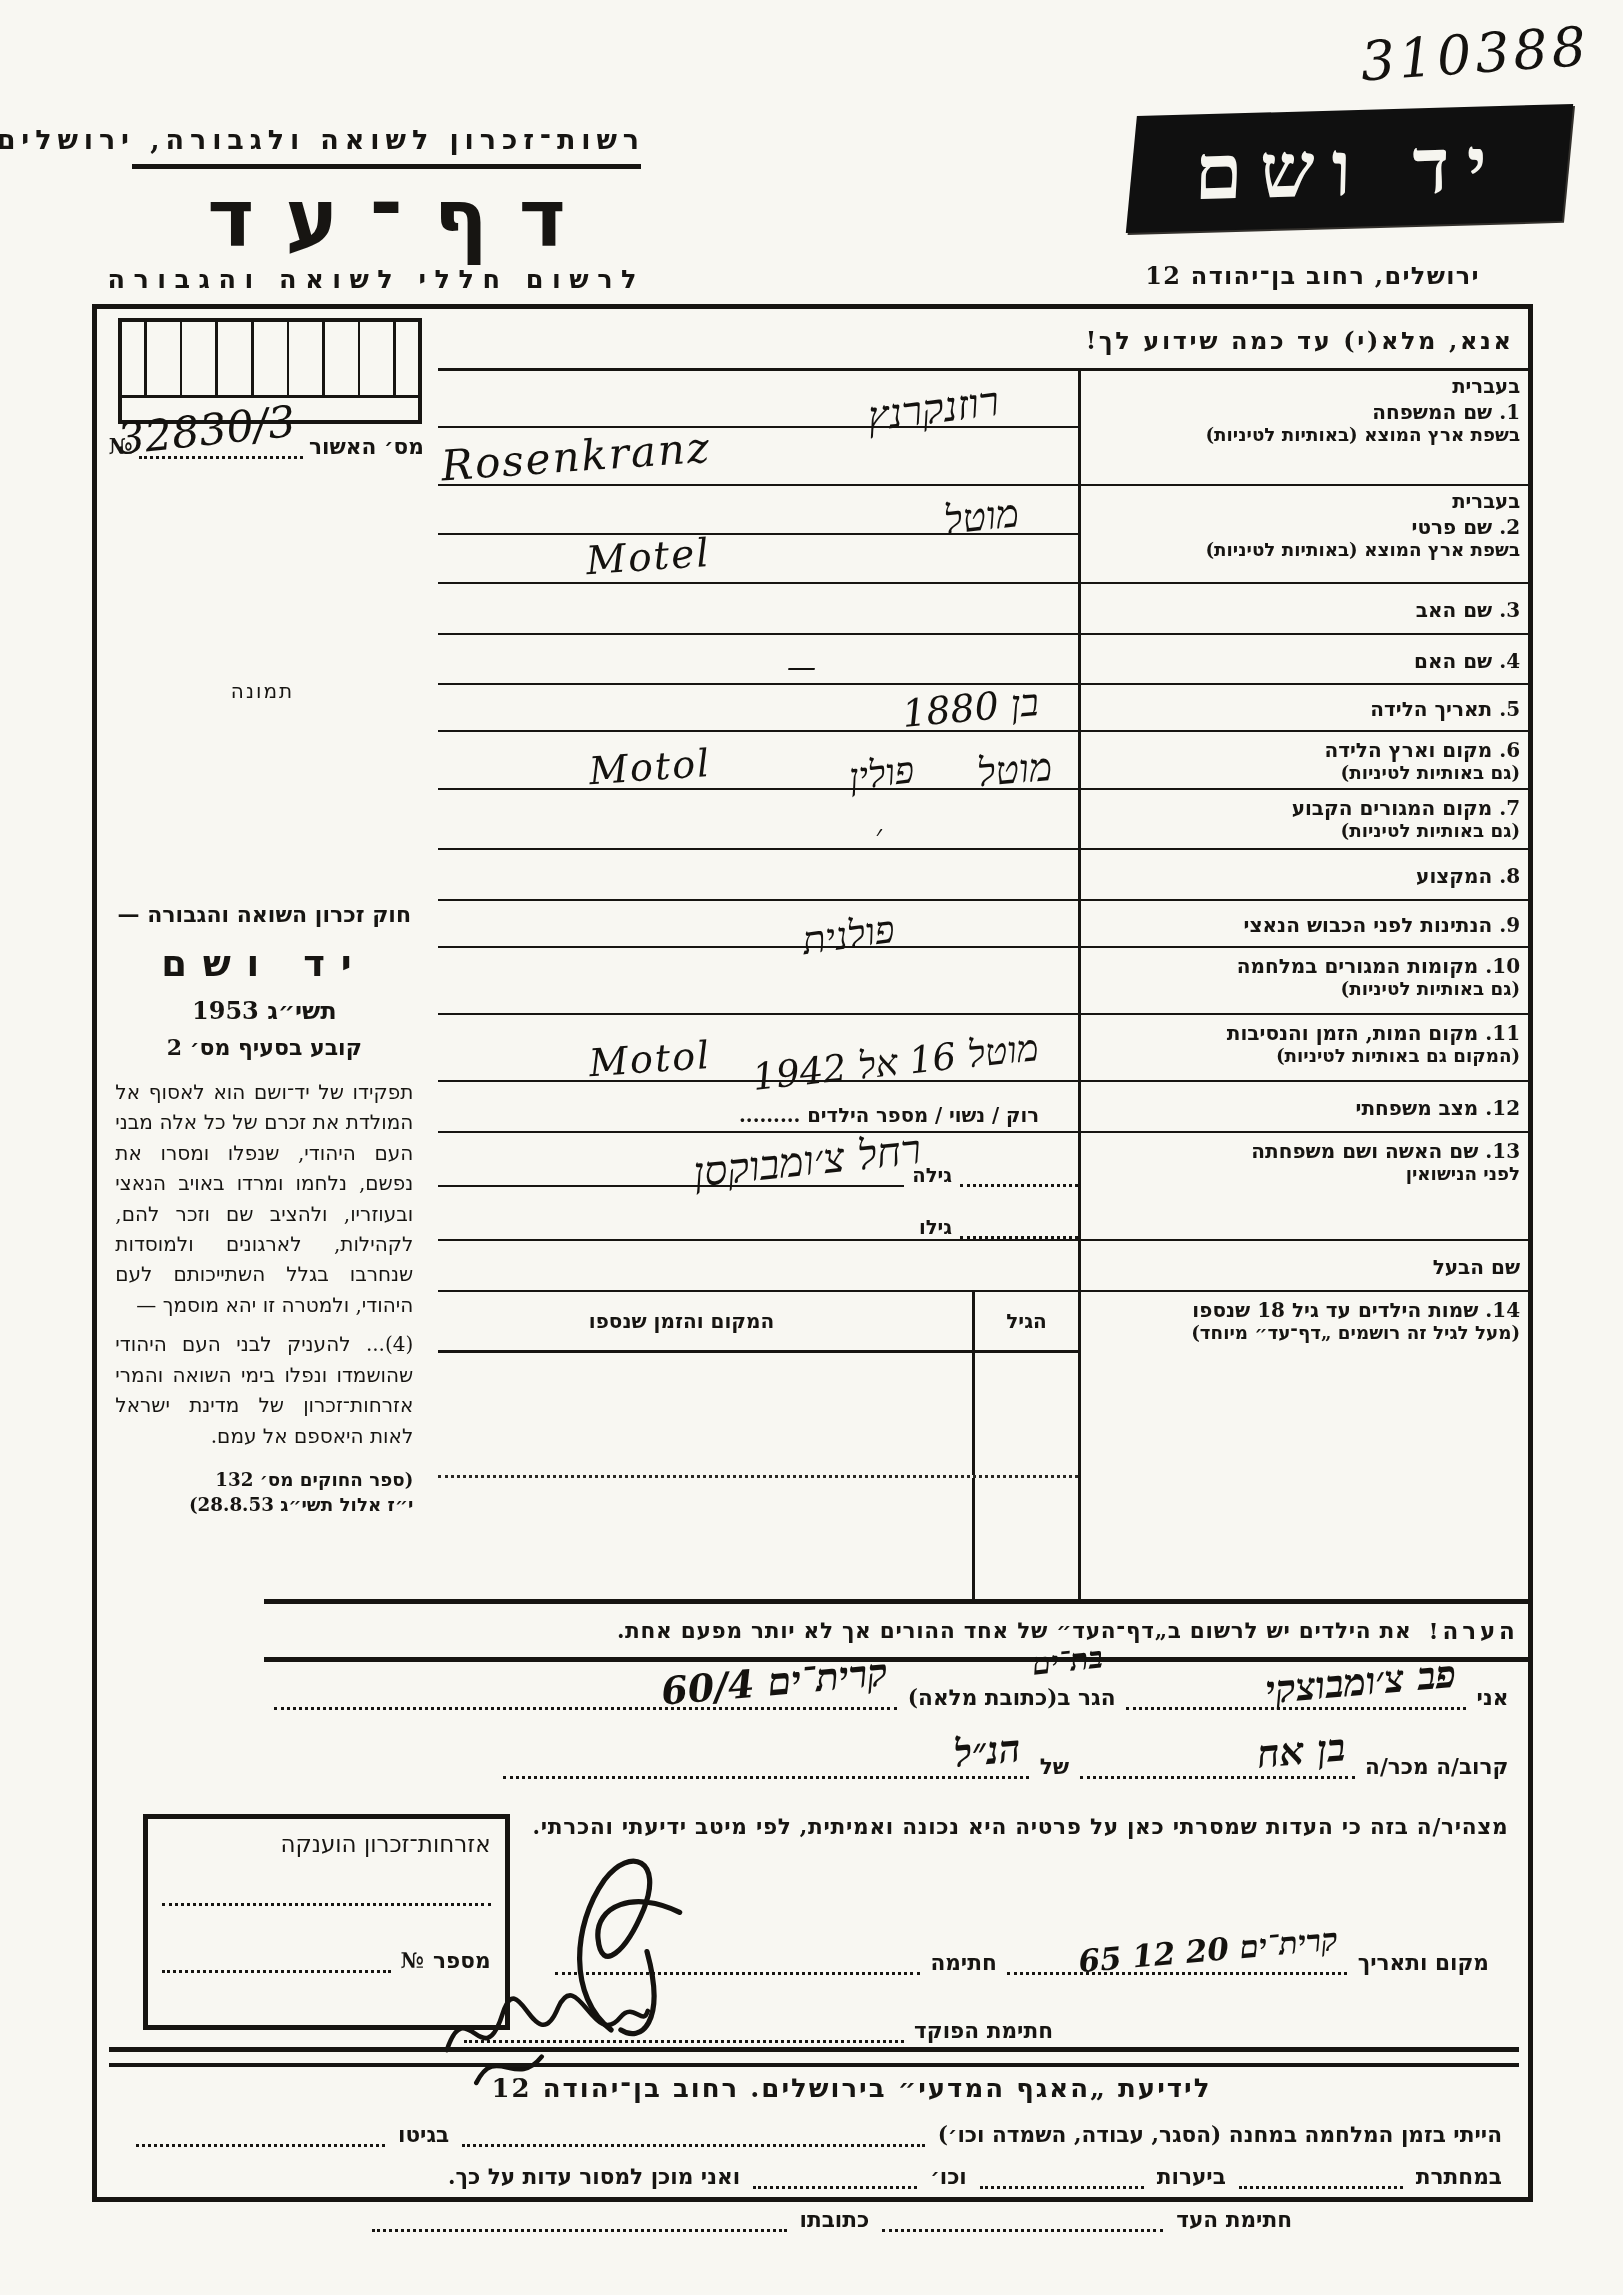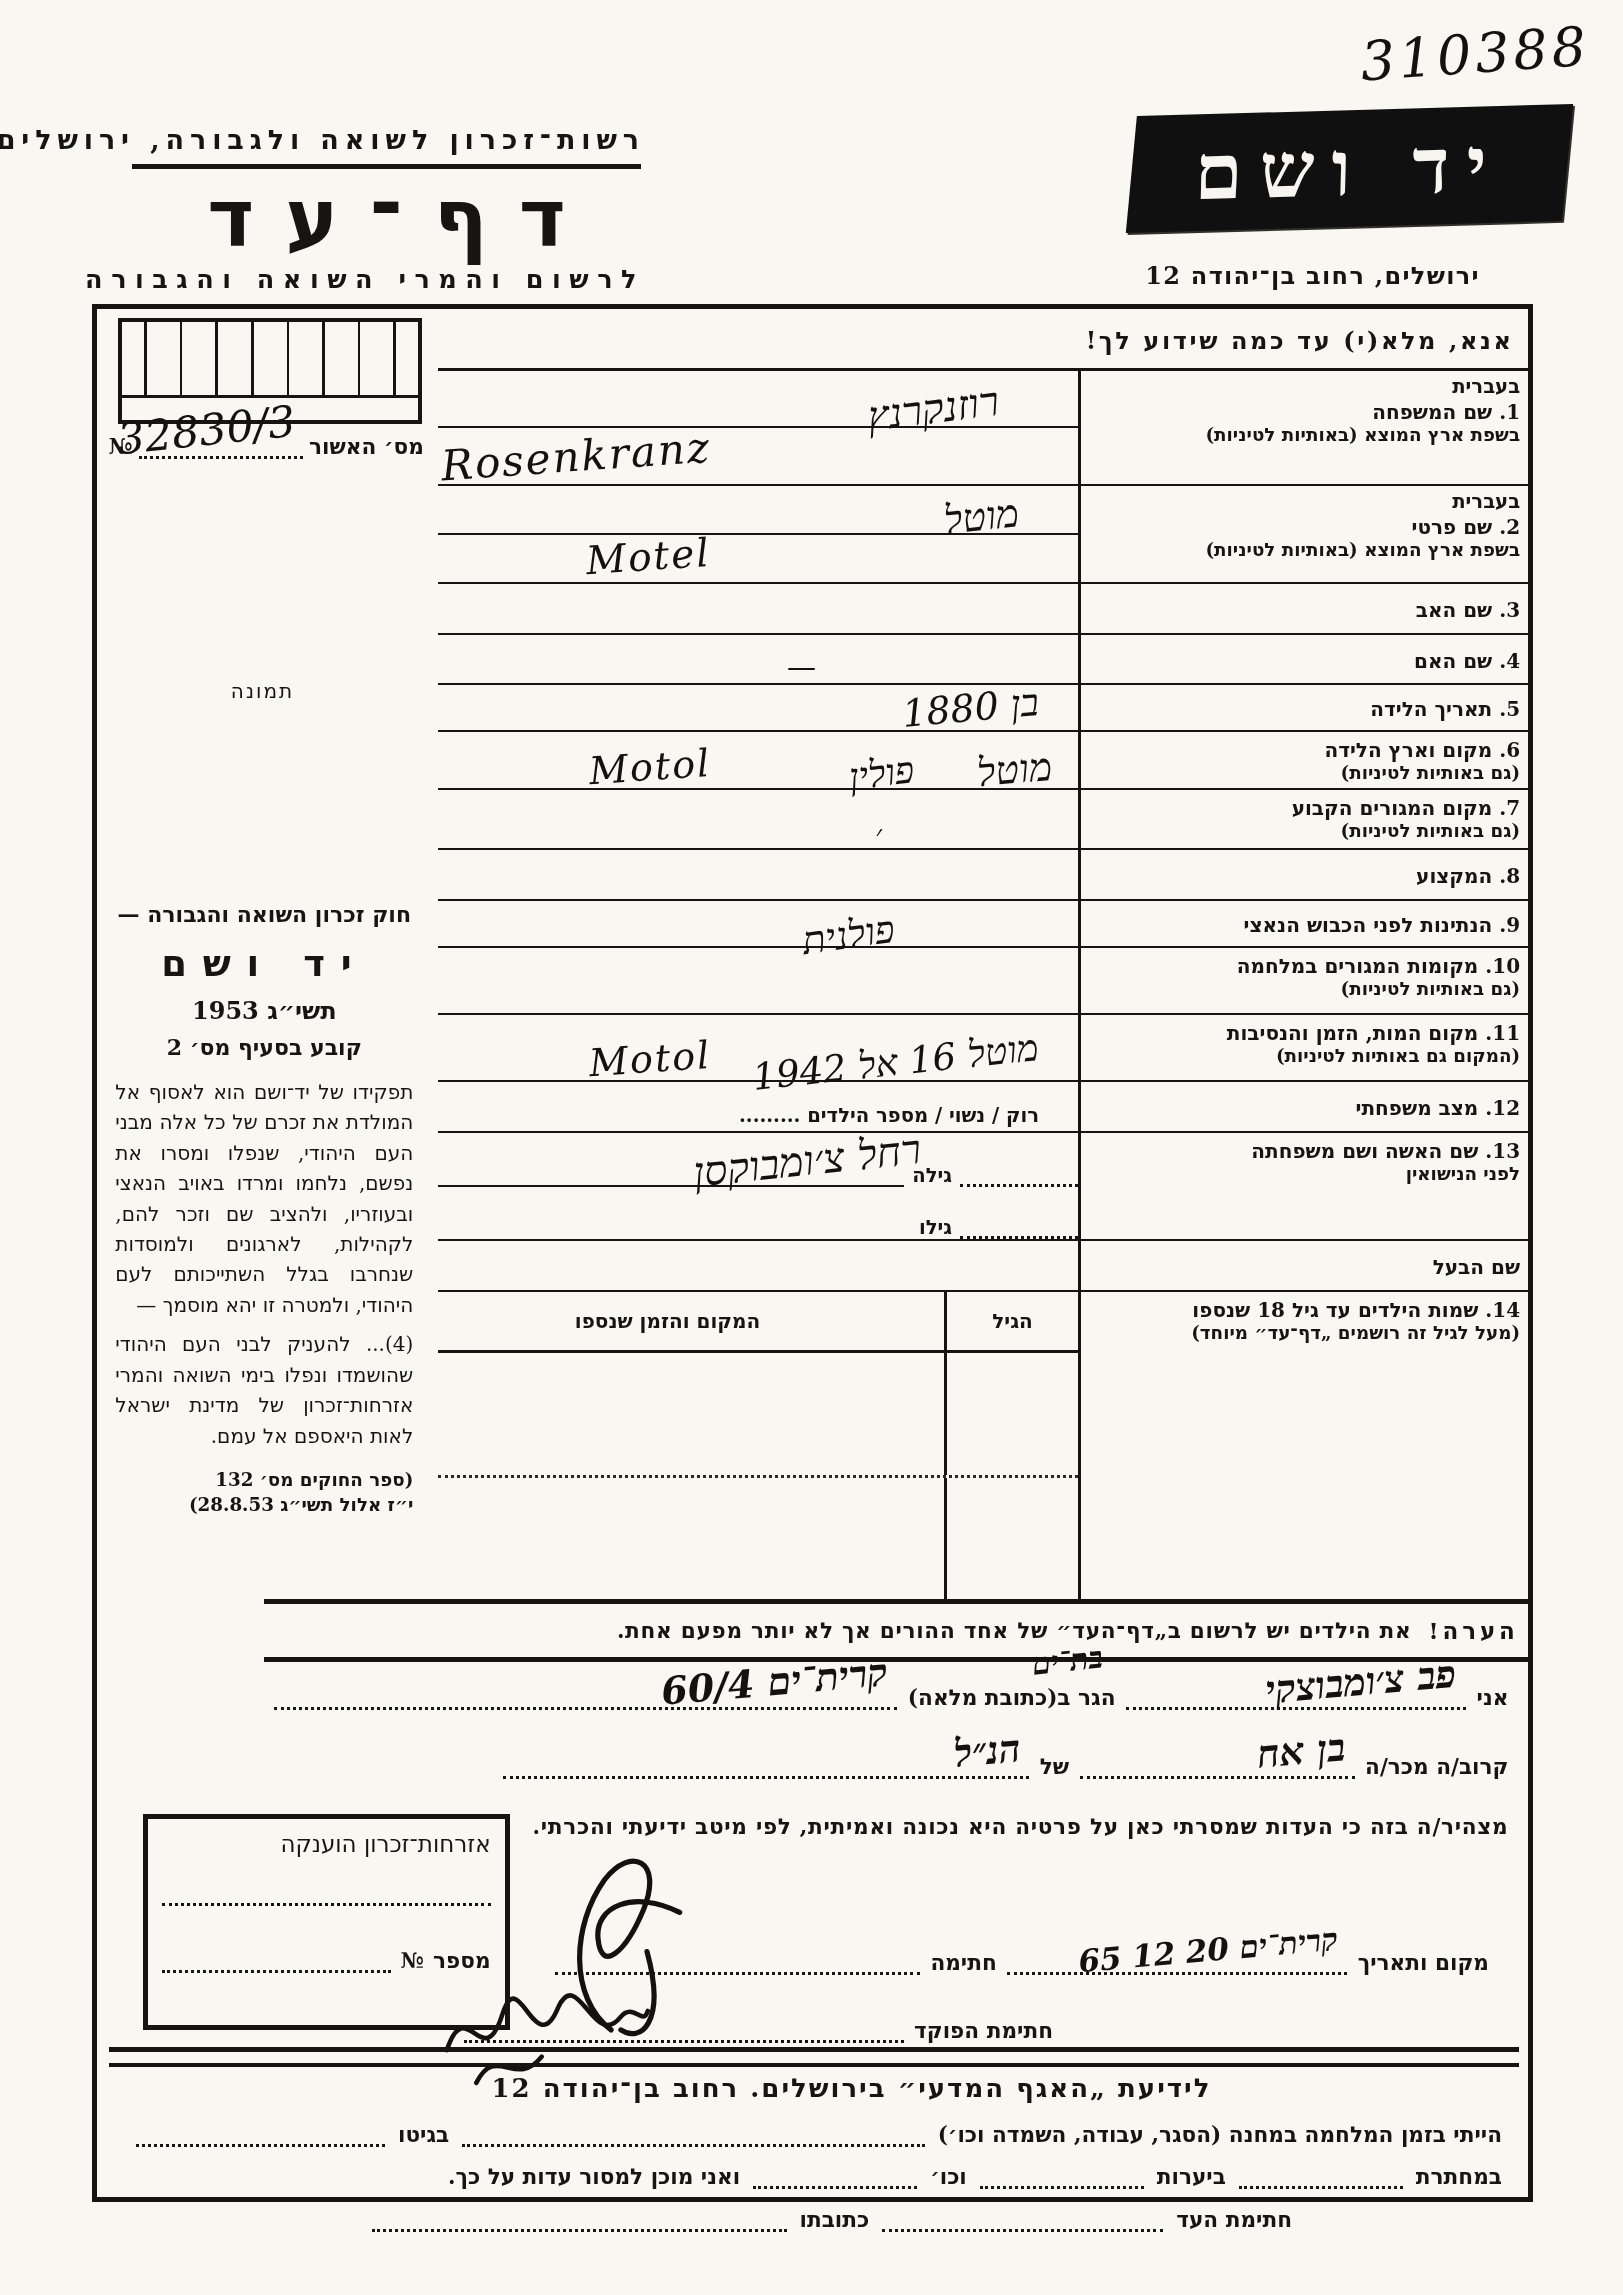--- a/index.html
+++ b/index.html
@@ -52,21 +52,21 @@
   .lblc .sub{font-size:18.3px;font-weight:bold;}
   .lblc.center{display:flex;flex-direction:column;justify-content:center;}
   .writec{flex:1;position:relative;}
   .midline{position:absolute;left:0;right:0;border-bottom:2.6px solid #171512;}
   .hwline{position:absolute;font-size:37px;}
   
   .ch-table{position:absolute;inset:0;display:flex;flex-direction:column;}
   .ch-header{display:flex;height:58px;border-bottom:3.9px solid #171512;}
   .ch-row{display:flex;height:123px;border-bottom:3.3px dotted #2a2824;}
   .ch-row.last{border-bottom:none;}
-  .c-age{width:134px;border-left:3.3px solid #171512;box-sizing:border-box;display:flex;align-items:center;justify-content:center;margin-left:47px;}
+  .c-age{width:106px;border-left:3.3px solid #171512;box-sizing:border-box;display:flex;align-items:center;justify-content:center;margin-left:47px;}
   .c-place{flex:1;display:flex;align-items:center;justify-content:center;}
   .ch-header .c-age,.ch-header .c-place{font-size:20px;font-weight:bold;}
   
   .note{position:absolute;left:167px;right:0;top:1290px;height:63px;border-top:5.9px solid #171512;border-bottom:5.9px solid #171512;
         box-sizing:border-box;display:flex;align-items:center;gap:17px;padding-right:9.2px;}
   .note .ttl{font-size:23px;font-weight:bold;letter-spacing:3.9px;text-align:right;}
   .note .txt{font-size:21.6px;font-weight:bold;letter-spacing:0.7px;}
   
   .declrow{position:absolute;display:flex;align-items:flex-end;gap:10.5px;font-size:21.6px;font-weight:bold;}
   .dblank{border-bottom:3.9px dotted #171512;height:30px;position:relative;}
@@ -89,21 +89,21 @@
 <body>
 
 <div class="sheet">
 
   <div class="docnum hw">310388</div>
 
   <div class="hdr-left">
     <div class="auth-line">רשות־זכרון לשואה ולגבורה, ירושלים</div>
     <div class="auth-rule"></div>
     <div class="daf-ed">דף־עד</div>
-    <div class="hdr-sub">לרשום והמרי השואה והגבורה</div>
+    <div class="hdr-sub">לרשום חללי לשואה והגבורה</div>
   </div>
 
   <div class="logo">
     <span>יד ושם</span>
   </div>
   <div class="hdr-addr">ירושלים, רחוב בן־יהודה 12</div>
 
   <div class="mainbox">
 
     <div class="tickbox">

